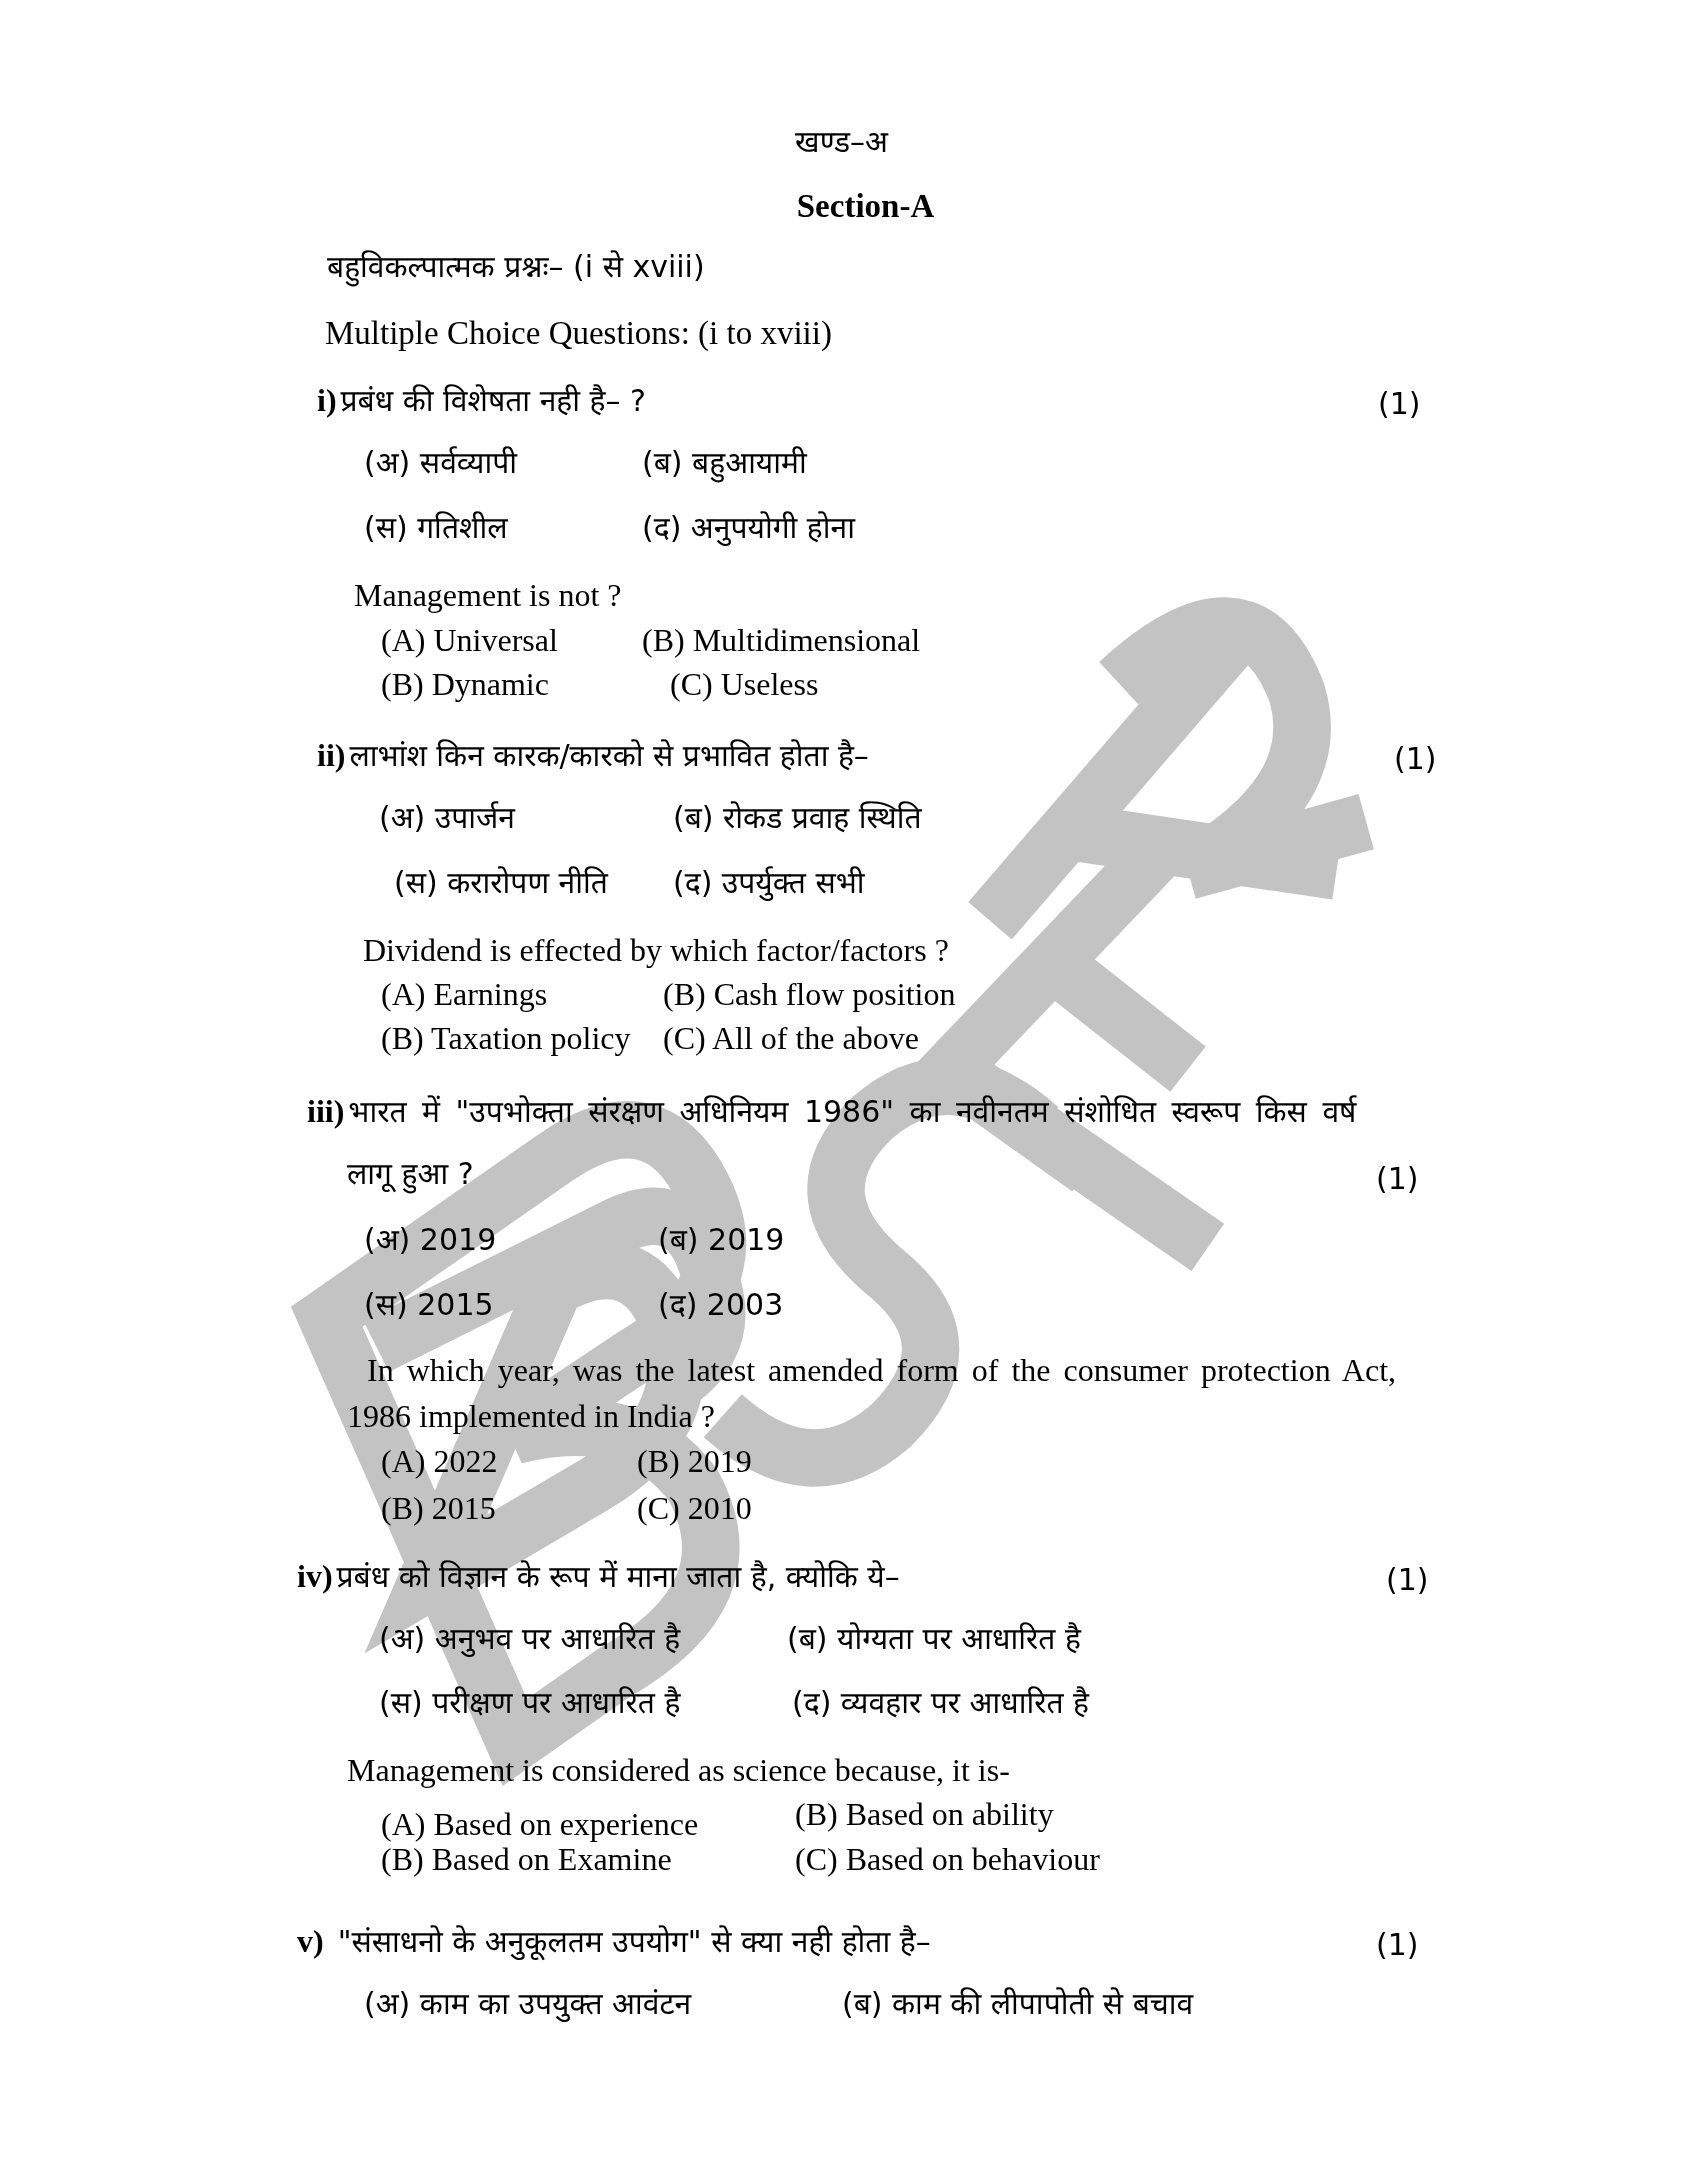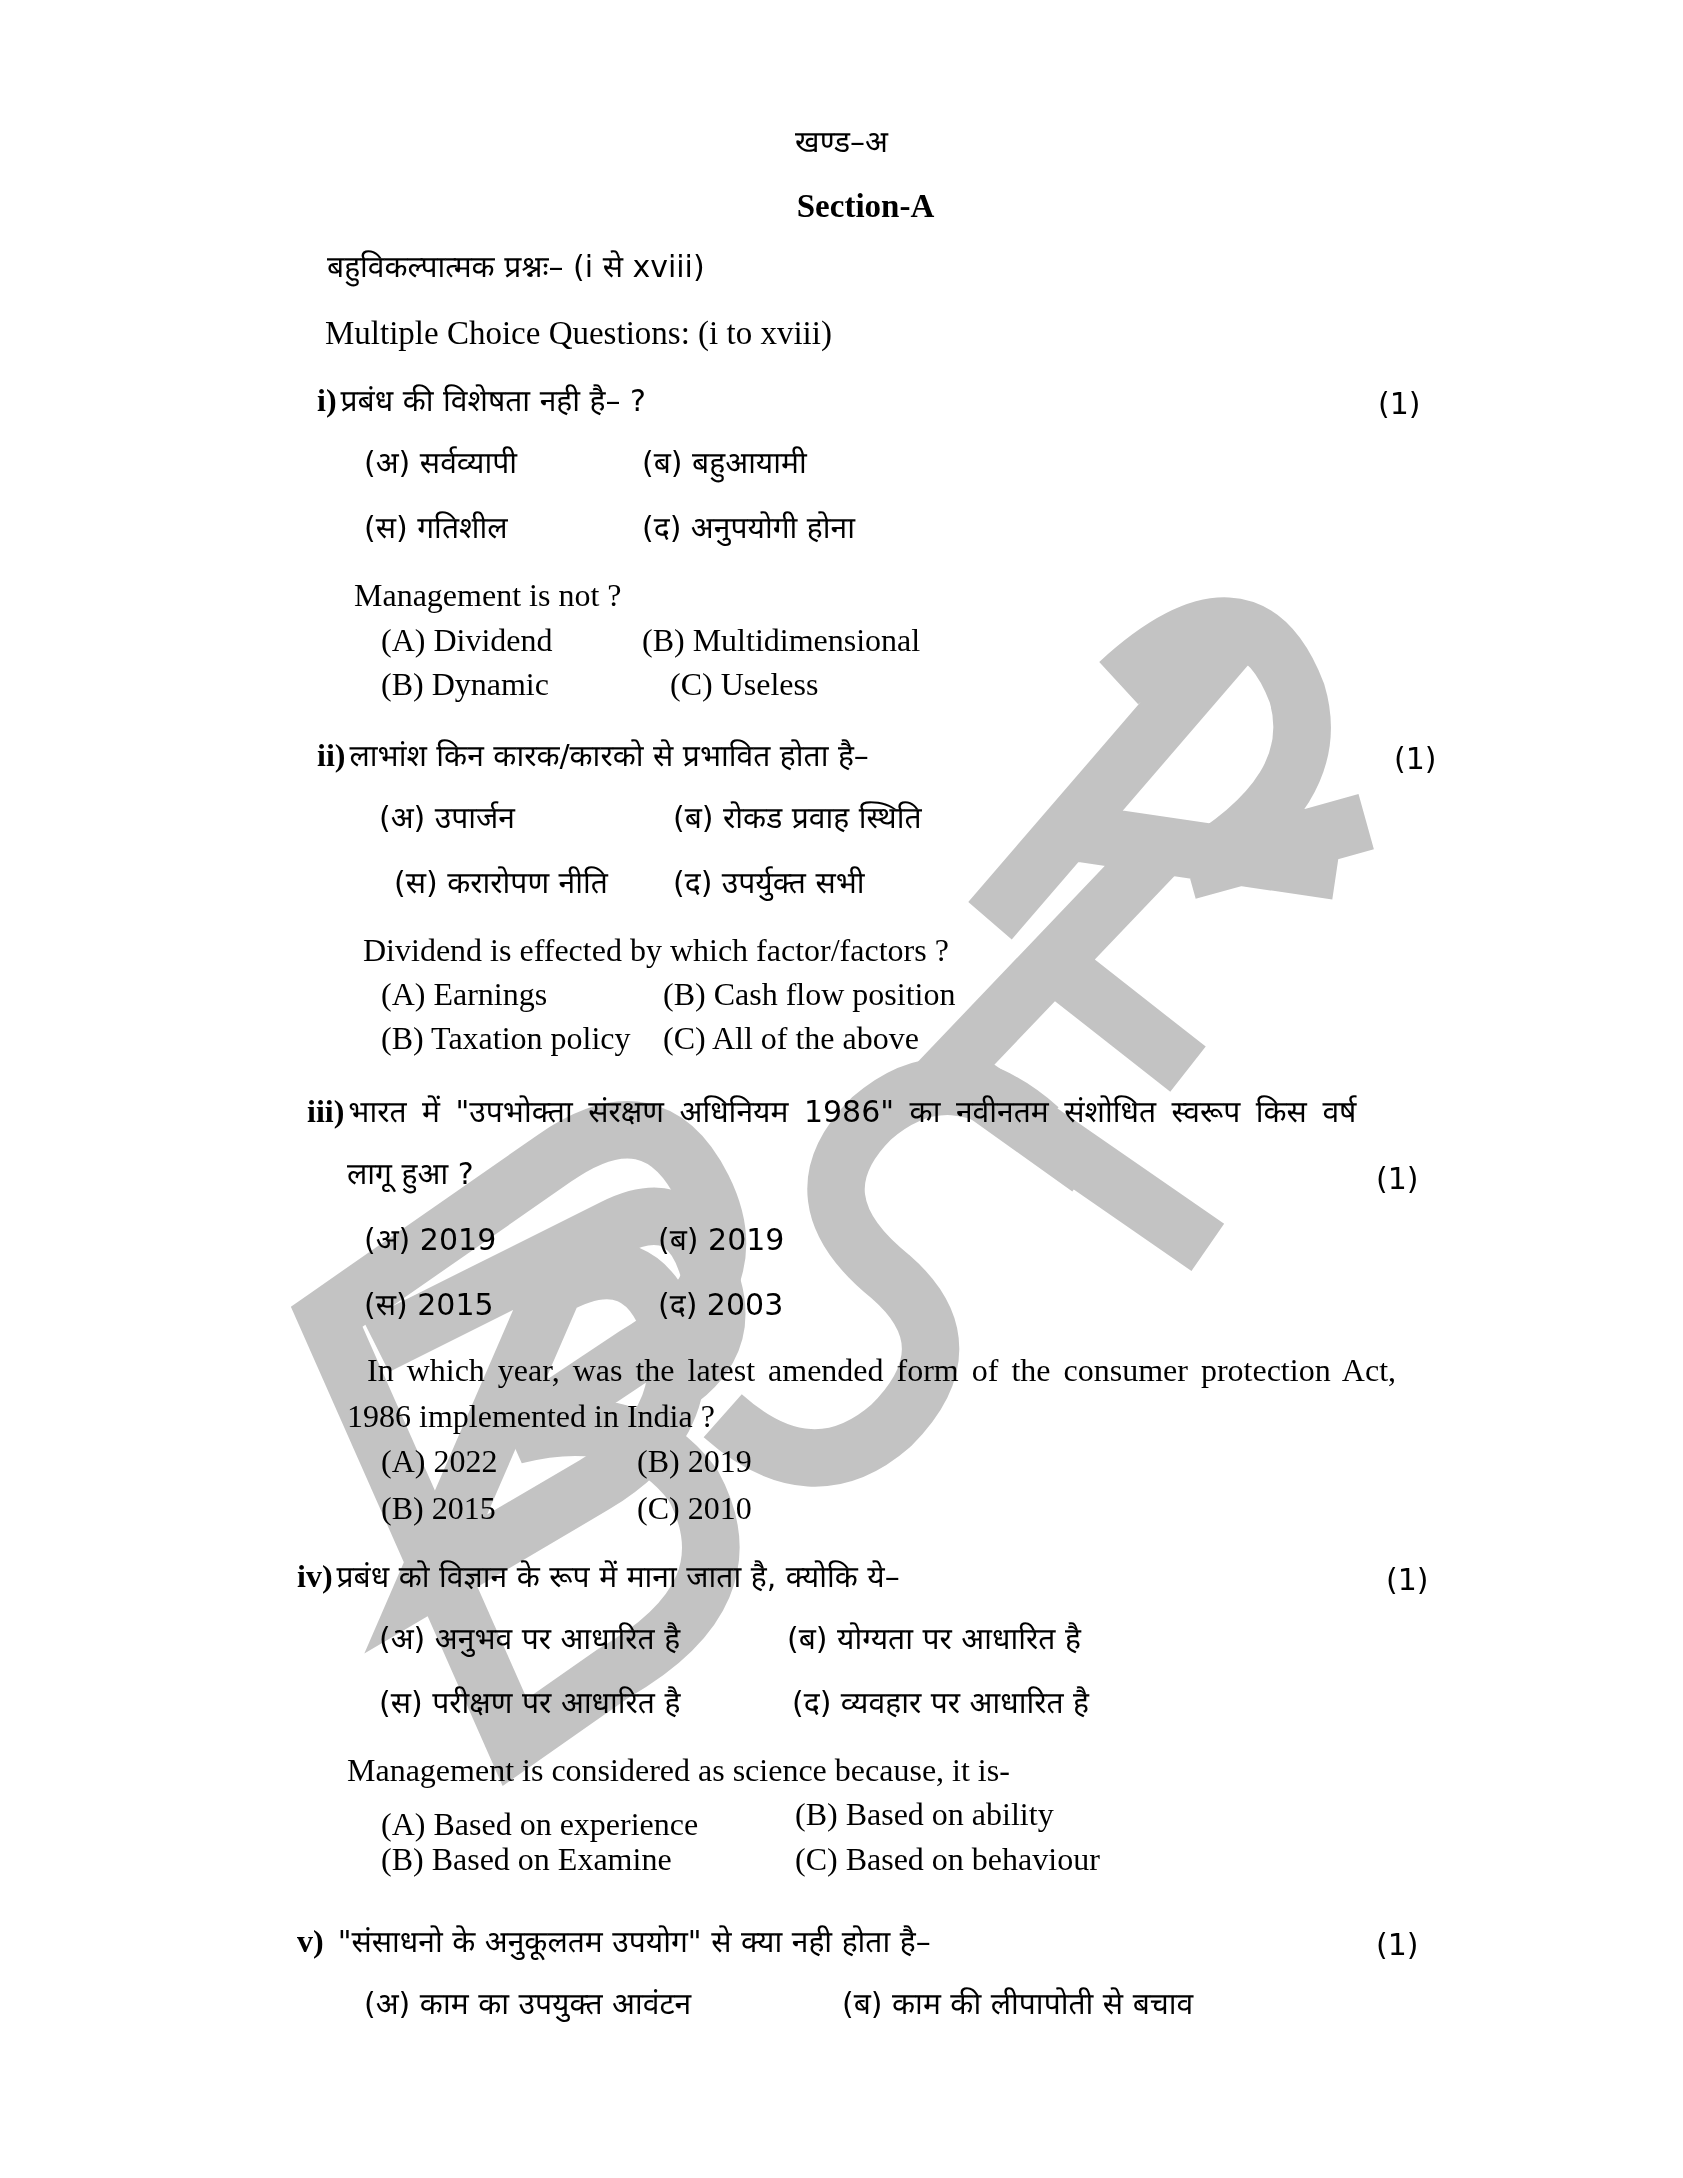--- a/index.html
+++ b/index.html
@@ -40,21 +40,21 @@
   <div class="ln" style="left:317px; top:384px;">
     <span class="qn">i)</span>
     <span class="hi">प्रबंध की विशेषता नही है– ?</span>
   </div>
   <div class="mk" style="left:1378px; top:386px;">(1)</div>
   <div class="ln hi" style="left:364px; top:448px;">(अ) सर्वव्यापी</div>
   <div class="ln hi" style="left:642px; top:448px;">(ब) बहुआयामी</div>
   <div class="ln hi" style="left:364px; top:513px;">(स) गतिशील</div>
   <div class="ln hi" style="left:642px; top:513px;">(द) अनुपयोगी होना</div>
   <div class="ln ens" style="left:354px; top:579px;">Management is not  ?</div>
-  <div class="ln ens" style="left:381px; top:624px;">(A) Dividend</div>
+  <div class="ln ens" style="left:381px; top:624px;">(A) Universal</div>
   <div class="ln ens" style="left:642px; top:624px;">(B) Multidimensional</div>
   <div class="ln ens" style="left:381px; top:668px;">(B)  Dynamic</div>
   <div class="ln ens" style="left:642px; top:668px;margin-left:28px;">(C) Useless</div>
 </div>
 
 <div>
   <div class="ln" style="left:317px; top:739px;">
     <span class="qn">ii)</span>
     <span class="hi">लाभांश किन कारक/कारको से प्रभावित होता है–</span>
   </div>

